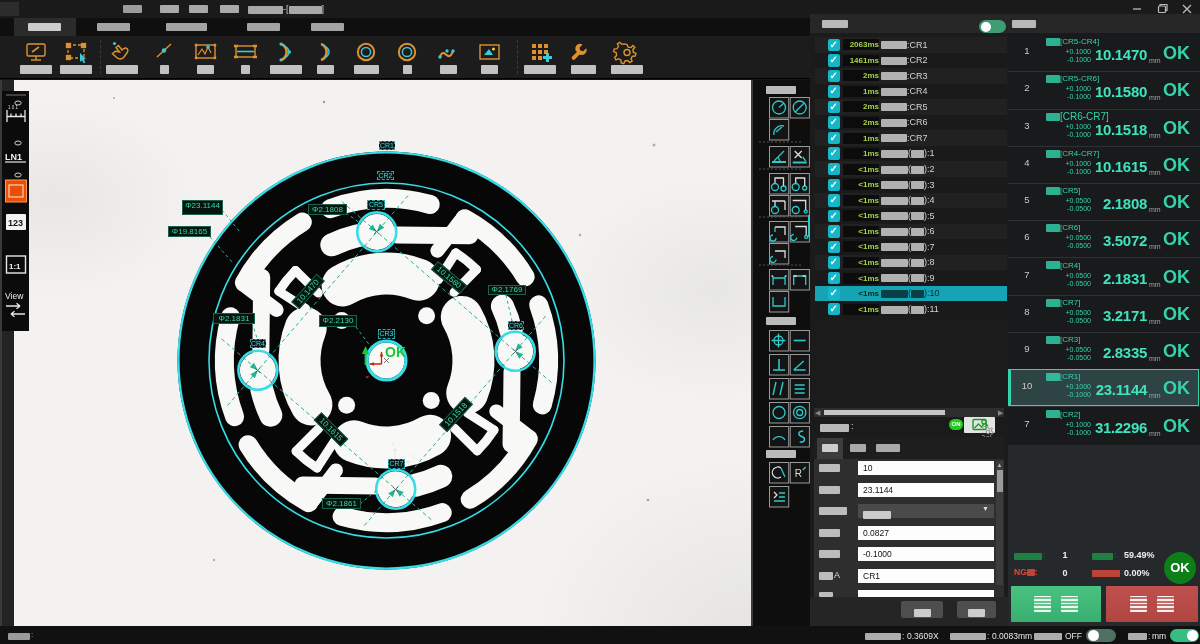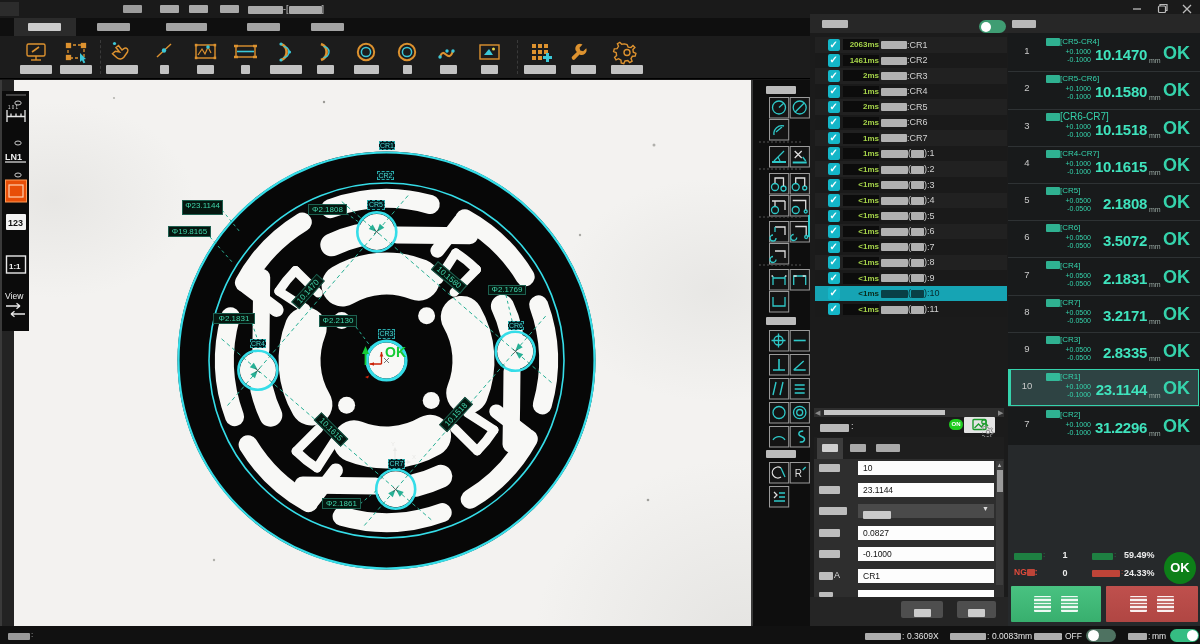--- a/index.html
+++ b/index.html
@@ -747,21 +747,21 @@
     <span class="zh abs" style="left:6px;top:539px;width:28px;height:7px;background:#1d9448"></span>
       <span class="abs" style="left:35px;top:536px;color:#1d9448;font-size:8px">:</span>
     <div class="abs" style="left:50px;top:536px;width:14px;color:#eee;font-size:9px;font-weight:bold;text-align:center">1</div>
     <span class="zh abs" style="left:84px;top:539px;width:21px;height:7px;background:#1d9448"></span>
       <span class="abs" style="left:106px;top:536px;color:#1d9448;font-size:8px">:</span>
     <div class="abs" style="left:116px;top:536px;width:44px;color:#eee;font-size:9px;font-weight:bold;text-align:left">59.49%</div>
     <span class="abs" style="left:6px;top:553px;color:#e04b3c;font-size:8.5px;font-weight:bold;height:10px;line-height:10px">NG<span class="zh" style="width:8px;height:7px;background:#e04b3c"></span>:</span>
     <div class="abs" style="left:50px;top:554px;width:14px;color:#eee;font-size:9px;font-weight:bold;text-align:center">0</div>
     <span class="zh abs" style="left:84px;top:556px;width:28px;height:7px;background:#e04b3c"></span>
       <span class="abs" style="left:113px;top:553px;color:#e04b3c;font-size:8px">:</span>
-    <div class="abs" style="left:116px;top:554px;width:44px;color:#eee;font-size:9px;font-weight:bold;text-align:left">24.33%</div>
+    <div class="abs" style="left:116px;top:554px;width:44px;color:#eee;font-size:9px;font-weight:bold;text-align:left">0.00%</div>
     <div class="abs" style="left:156px;top:538px;width:32px;height:32px;border-radius:50%;background:#0d7f18;color:#fff;font-size:13px;font-weight:bold;text-align:center;line-height:32px">OK</div>
     <div class="abs" style="left:3px;top:572px;width:90px;height:36px;background:linear-gradient(#49c281,#38af6e);border-radius:1px;text-align:center">
   <span class="zh zs" style="width:17px;height:16px;margin:10px 5px 0 0"></span><span class="zh zs" style="width:17px;height:16px;margin:10px 0 0 5px"></span></div>
     <div class="abs" style="left:98px;top:572px;width:92px;height:36px;background:linear-gradient(#bf504d,#b04643);border-radius:1px;text-align:center">
   <span class="zh zs" style="width:17px;height:16px;margin:10px 5px 0 0"></span><span class="zh zs" style="width:17px;height:16px;margin:10px 0 0 5px"></span></div>
   </div>
   <div class="abs" id="statusbar">
     <span class="zh abs" style="left:8px;top:7px;width:22px;height:7px;background:#b8b8b8"></span>
       <span class="abs" style="left:31px;top:4px;color:#b8b8b8;font-size:8px">:</span>
     <span class="zh abs" style="left:865px;top:7px;width:36px;height:7px;background:#cfcfcf"></span>

